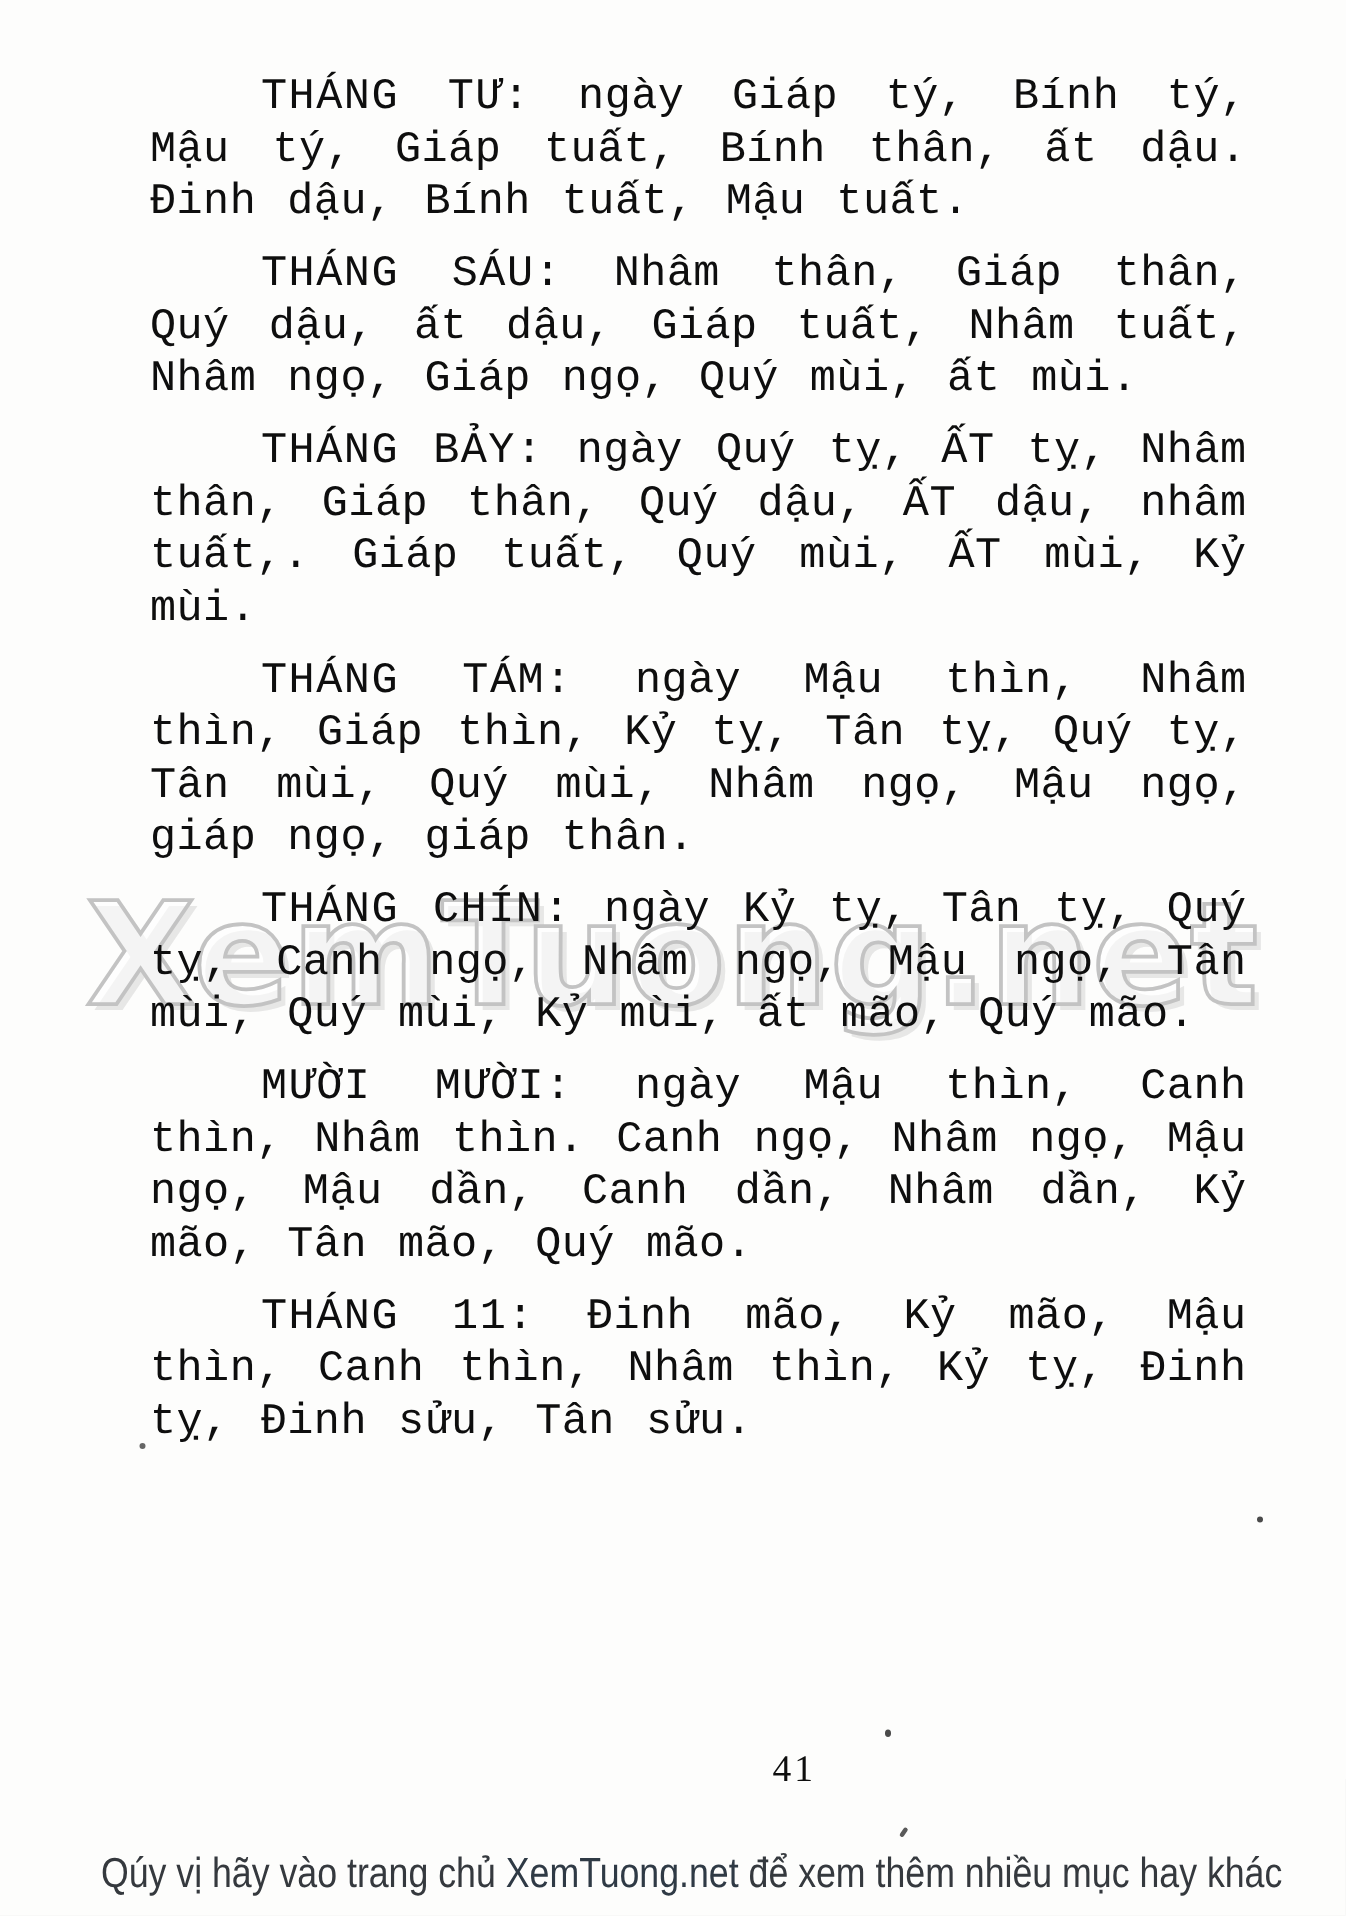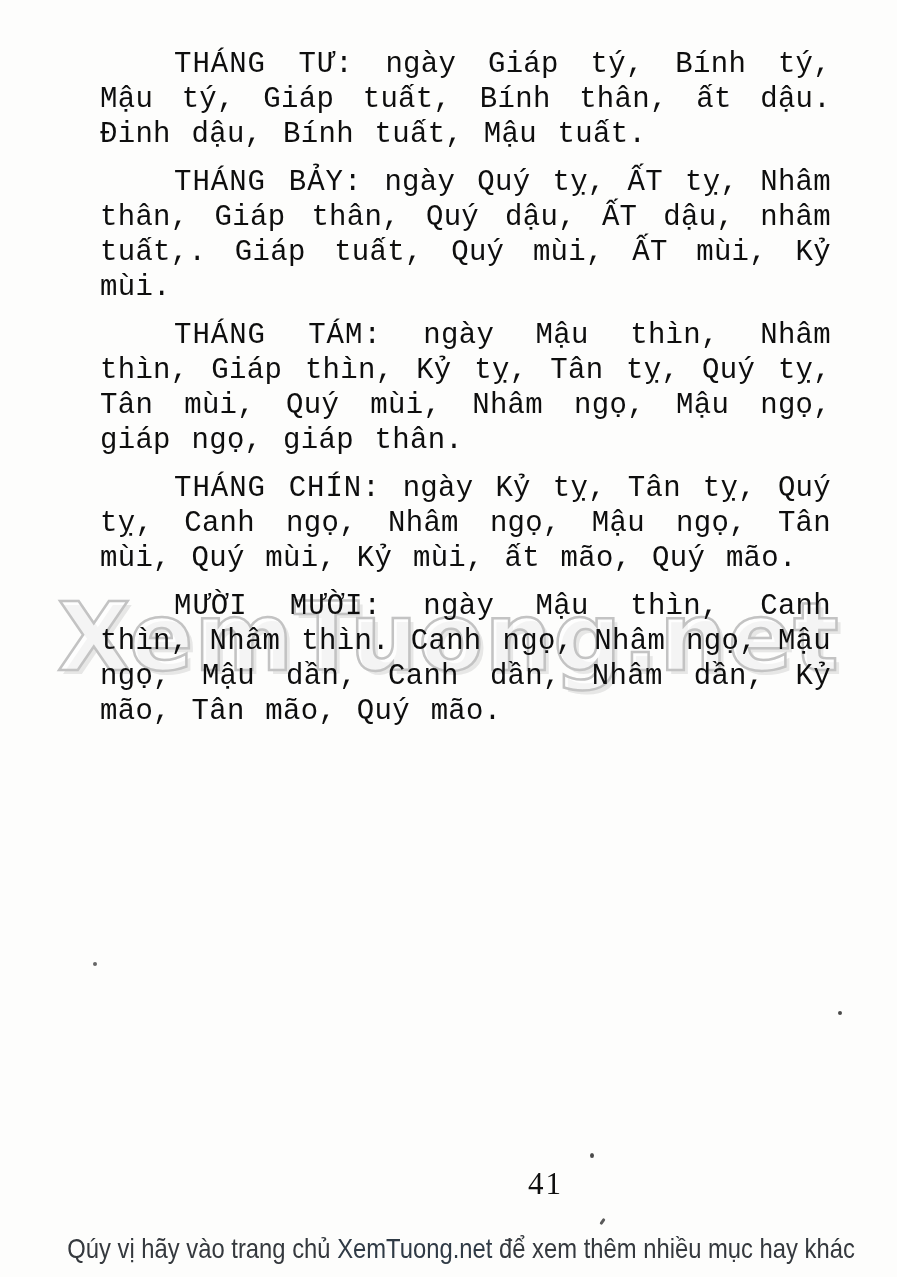--- a/index.html
+++ b/index.html
@@ -48,23 +48,23 @@
     letter-spacing: 0.3px;
     word-spacing: 3px;
     font-family: Liberation Mono, monospace;
   }
   p.para .hdr {
     letter-spacing: 1px;
   }
   .page-number {
     position: absolute;
     top: 1166px;
-    left: 528px;
+    left: 515px;
     z-index: 2;
-    font-size: 31px;
+    font-size: 25px;
     letter-spacing: 2px;
   }
   .footer {
     position: absolute;
     top: 1233px;
     left: 0;
     width: 100%;
     z-index: 2;
     text-align: center;
     font-family: "Liberation Sans", "DejaVu Sans", sans-serif;
@@ -89,24 +89,26 @@
 </style>
 </head>
 <body>
 
 <div class="page">
 
   <div class="watermark">XemTuong.net</div>
 
   <div class="content">
     <p class="para"><span class="hdr">THÁNG TƯ:</span><span> ngày Giáp tý, Bính tý, Mậu tý, Giáp tuất, Bính thân, ất dậu. Đinh dậu, Bính tuất, Mậu tuất.</span></p>
+    <p class="para"><span class="hdr">THÁNG SÁU:</span><span> Nhâm thân, Giáp thân, Quý dậu, ất dậu, Giáp tuất, Nhâm tuất, Nhâm ngọ, Giáp ngọ, Quý mùi, ất mùi.</span></p>
     <p class="para"><span class="hdr">THÁNG BẢY:</span><span> ngày Quý tỵ, ẤT tỵ, Nhâm thân, Giáp thân, Quý dậu, ẤT dậu, nhâm tuất,. Giáp tuất, Quý mùi, ẤT mùi, Kỷ mùi.</span></p>
     <p class="para"><span class="hdr">THÁNG TÁM:</span><span> ngày Mậu thìn, Nhâm thìn, Giáp thìn, Kỷ tỵ, Tân tỵ, Quý tỵ, Tân mùi, Quý mùi, Nhâm ngọ, Mậu ngọ, giáp ngọ, giáp thân.</span></p>
     <p class="para"><span class="hdr">THÁNG CHÍN:</span><span> ngày Kỷ tỵ, Tân tỵ, Quý tỵ, Canh ngọ, Nhâm ngọ, Mậu ngọ, Tân mùi, Quý mùi, Kỷ mùi, ất mão, Quý mão.</span></p>
     <p class="para"><span class="hdr">MƯỜI MƯỜI:</span><span> ngày Mậu thìn, Canh thìn, Nhâm thìn. Canh ngọ, Nhâm ngọ, Mậu ngọ, Mậu dần, Canh dần, Nhâm dần, Kỷ mão, Tân mão, Quý mão.</span></p>
+    <p class="para"><span class="hdr">THÁNG 11:</span><span> Đinh mão, Kỷ mão, Mậu thìn, Canh thìn, Nhâm thìn, Kỷ tỵ, Đinh tỵ, Đinh sửu, Tân sửu.</span></p>
   </div>
 
   <div class="page-number">41</div>
 
   <div class="footer"><span>Qúy vị hãy vào trang chủ </span><span class="site">XemTuong.net</span><span> để xem thêm nhiều mục hay khác</span></div>
 
   <div class="speckle sp1"></div>
   <div class="speckle sp2"></div>
   <div class="speckle sp3"></div>
   <div class="speckle sp4"></div>

